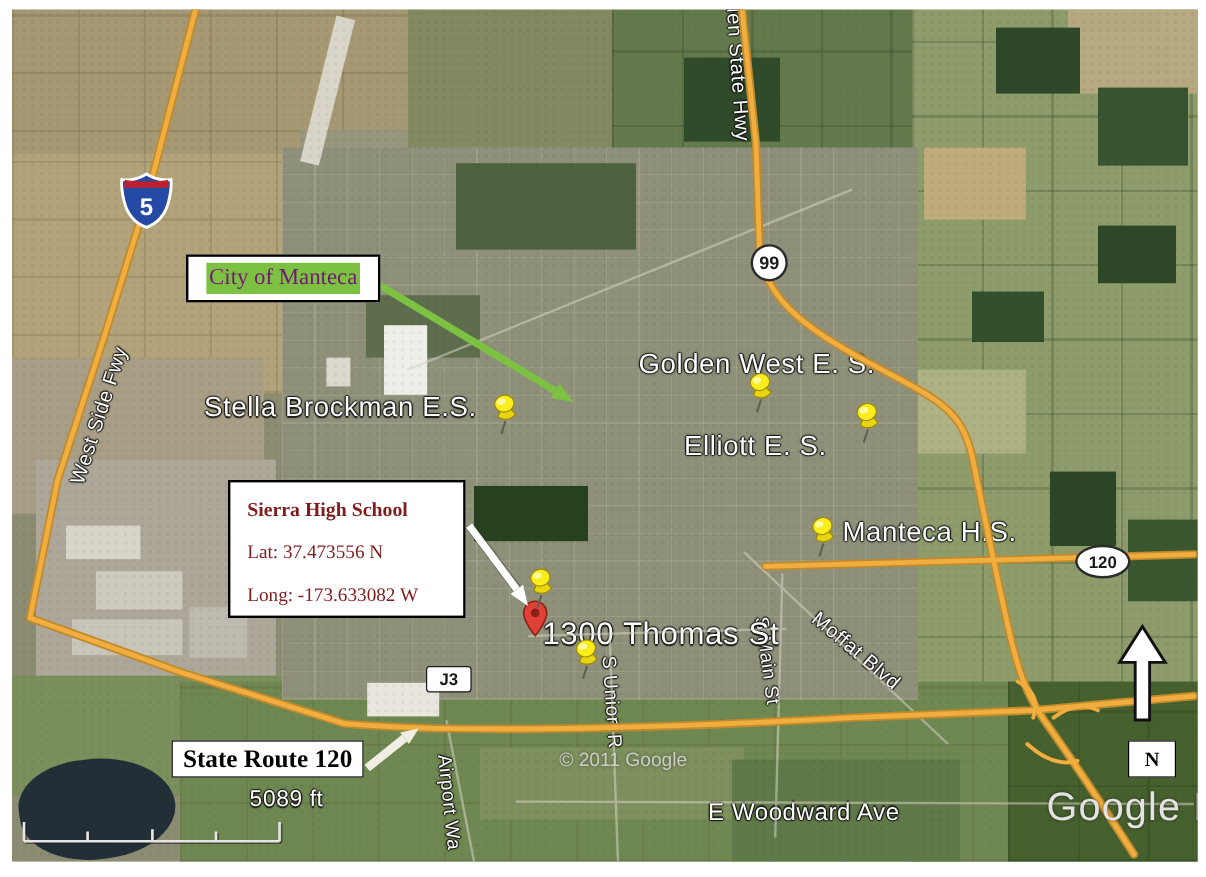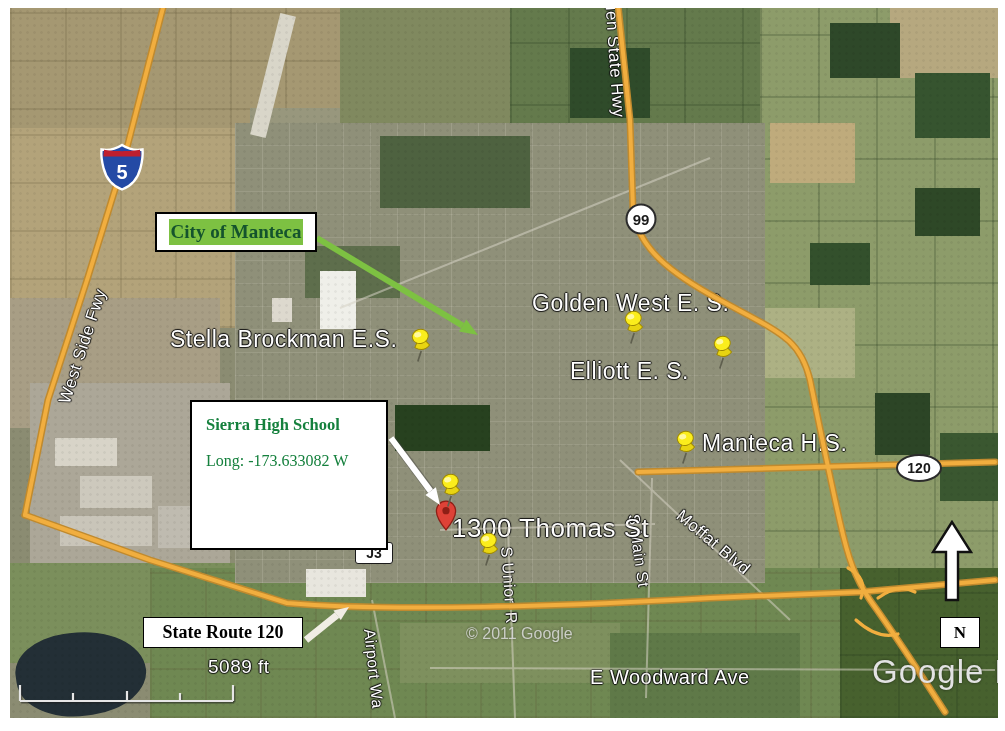--- a/index.html
+++ b/index.html
@@ -123,21 +123,21 @@
     <text x="23" y="36" text-anchor="middle" font-size="20" font-weight="bold" fill="#ffffff" font-family="Liberation Sans, sans-serif">5</text>
   </svg>
   <svg class="shield" style="left:614px;top:194px" width="34" height="34" viewBox="0 0 34 34">
     <circle cx="17" cy="17" r="14.5" fill="#ffffff" stroke="#2b2b2b" stroke-width="2"></circle>
     <text x="17" y="22.5" text-anchor="middle" font-size="15" font-weight="bold" fill="#1a1a1a" font-family="Liberation Sans, sans-serif">99</text>
   </svg>
   <svg class="shield" style="left:885px;top:445px" width="48" height="30" viewBox="0 0 48 30">
     <ellipse cx="24" cy="15" rx="22" ry="13" fill="#ffffff" stroke="#2b2b2b" stroke-width="2"></ellipse>
     <text x="24" y="20" text-anchor="middle" font-size="14" font-weight="bold" fill="#1a1a1a" font-family="Liberation Sans, sans-serif">120</text>
   </svg>
-  <div class="shield" style="left:345px;top:534px;width:38px;height:22px;background:#fff;border:1.5px solid #1a1a1a;border-radius:3px;box-sizing:border-box;display:flex;align-items:center;justify-content:center;font-size:14px;font-weight:bold;color:#1a1a1a">J3</div>
+  <div class="shield" style="left:345px;top:547px;width:38px;height:22px;background:#fff;border:1.5px solid #1a1a1a;border-radius:3px;box-sizing:border-box;display:flex;align-items:center;justify-content:center;font-size:14px;font-weight:bold;color:#1a1a1a">J3</div>
 
   <svg width="0" height="0" style="position:absolute">
     <defs>
       <g id="pushpin">
         <path d="M9,21 L3.5,30" stroke="#5f5f4e" stroke-width="1.6" fill="none"></path>
         <path d="M4,16.5 Q11,23 18,17.5 L14,10.5 Q11,13 8,11 Z" fill="#e8d411" stroke="#9e8800" stroke-width=".9"></path>
         <ellipse cx="11.5" cy="7.5" rx="7.6" ry="6.6" fill="#fbed1c" stroke="#9e8800" stroke-width=".9"></ellipse>
         <ellipse cx="9.5" cy="5.5" rx="3.4" ry="2.4" fill="#fff9a0"></ellipse>
       </g>
     </defs>
@@ -187,25 +187,26 @@
       <g stroke="rgba(30,30,30,.55)" stroke-width="2.4" transform="translate(1.2,1.2)" fill="none">
         <path d="M10,693 L223,693 M10,677 L10,693 M63,685 L63,693 M117,683 L117,693 M170,685 L170,693 M223,677 L223,693"></path>
       </g>
       <g stroke="#e6e6e6" stroke-width="2.2" fill="none">
         <path d="M10,693 L223,693 M10,677 L10,693 M63,685 L63,693 M117,683 L117,693 M170,685 L170,693 M223,677 L223,693"></path>
       </g>
     </g>
   </svg>
 
   <div class="callout" style="left:145px;top:204px;width:162px;height:40px;display:flex;align-items:center;justify-content:center">
-    <div class="serif" style="background:#7dc142;padding:2px 2px;font-weight:bold;font-size:19px;color:#14532d">City of Manteca</div>
+    <div class="serif" style="background:#7dc142;padding:2px 2px;font-weight:normal;font-size:19px;color:#701a75">City of Manteca</div>
   </div>
 
-  <div class="callout serif" style="left:180px;top:392px;width:198px;height:150px;padding:13px 14px;color:#15803d">
+  <div class="callout serif" style="left:180px;top:392px;width:198px;height:115px;padding:13px 14px;color:#7f1d1d">
     <div style="font-weight:bold;font-size:16.5px;margin-bottom:17px">Sierra High School</div>
+    <div style="font-size:16px;margin-bottom:18px">Lat: 37.473556 N</div>
     <div style="font-size:16px">Long: -173.633082 W</div>
   </div>
 
-  <div class="callout serif" style="left:133px;top:609px;width:160px;height:31px;display:flex;align-items:center;justify-content:center;font-weight:bold;font-size:18px;border-width:1.5px">State Route 120</div>
+  <div class="callout serif" style="left:133px;top:609px;width:160px;height:31px;display:flex;align-items:center;justify-content:center;font-weight:bold;font-size:21px;border-width:1.5px">State Route 120</div>
 
   <div class="callout serif" style="left:930px;top:609px;width:40px;height:31px;display:flex;align-items:center;justify-content:center;font-weight:bold;font-size:17px;border-width:1.5px;z-index:9">N</div>
 
 </div>
 
 </body></html>

